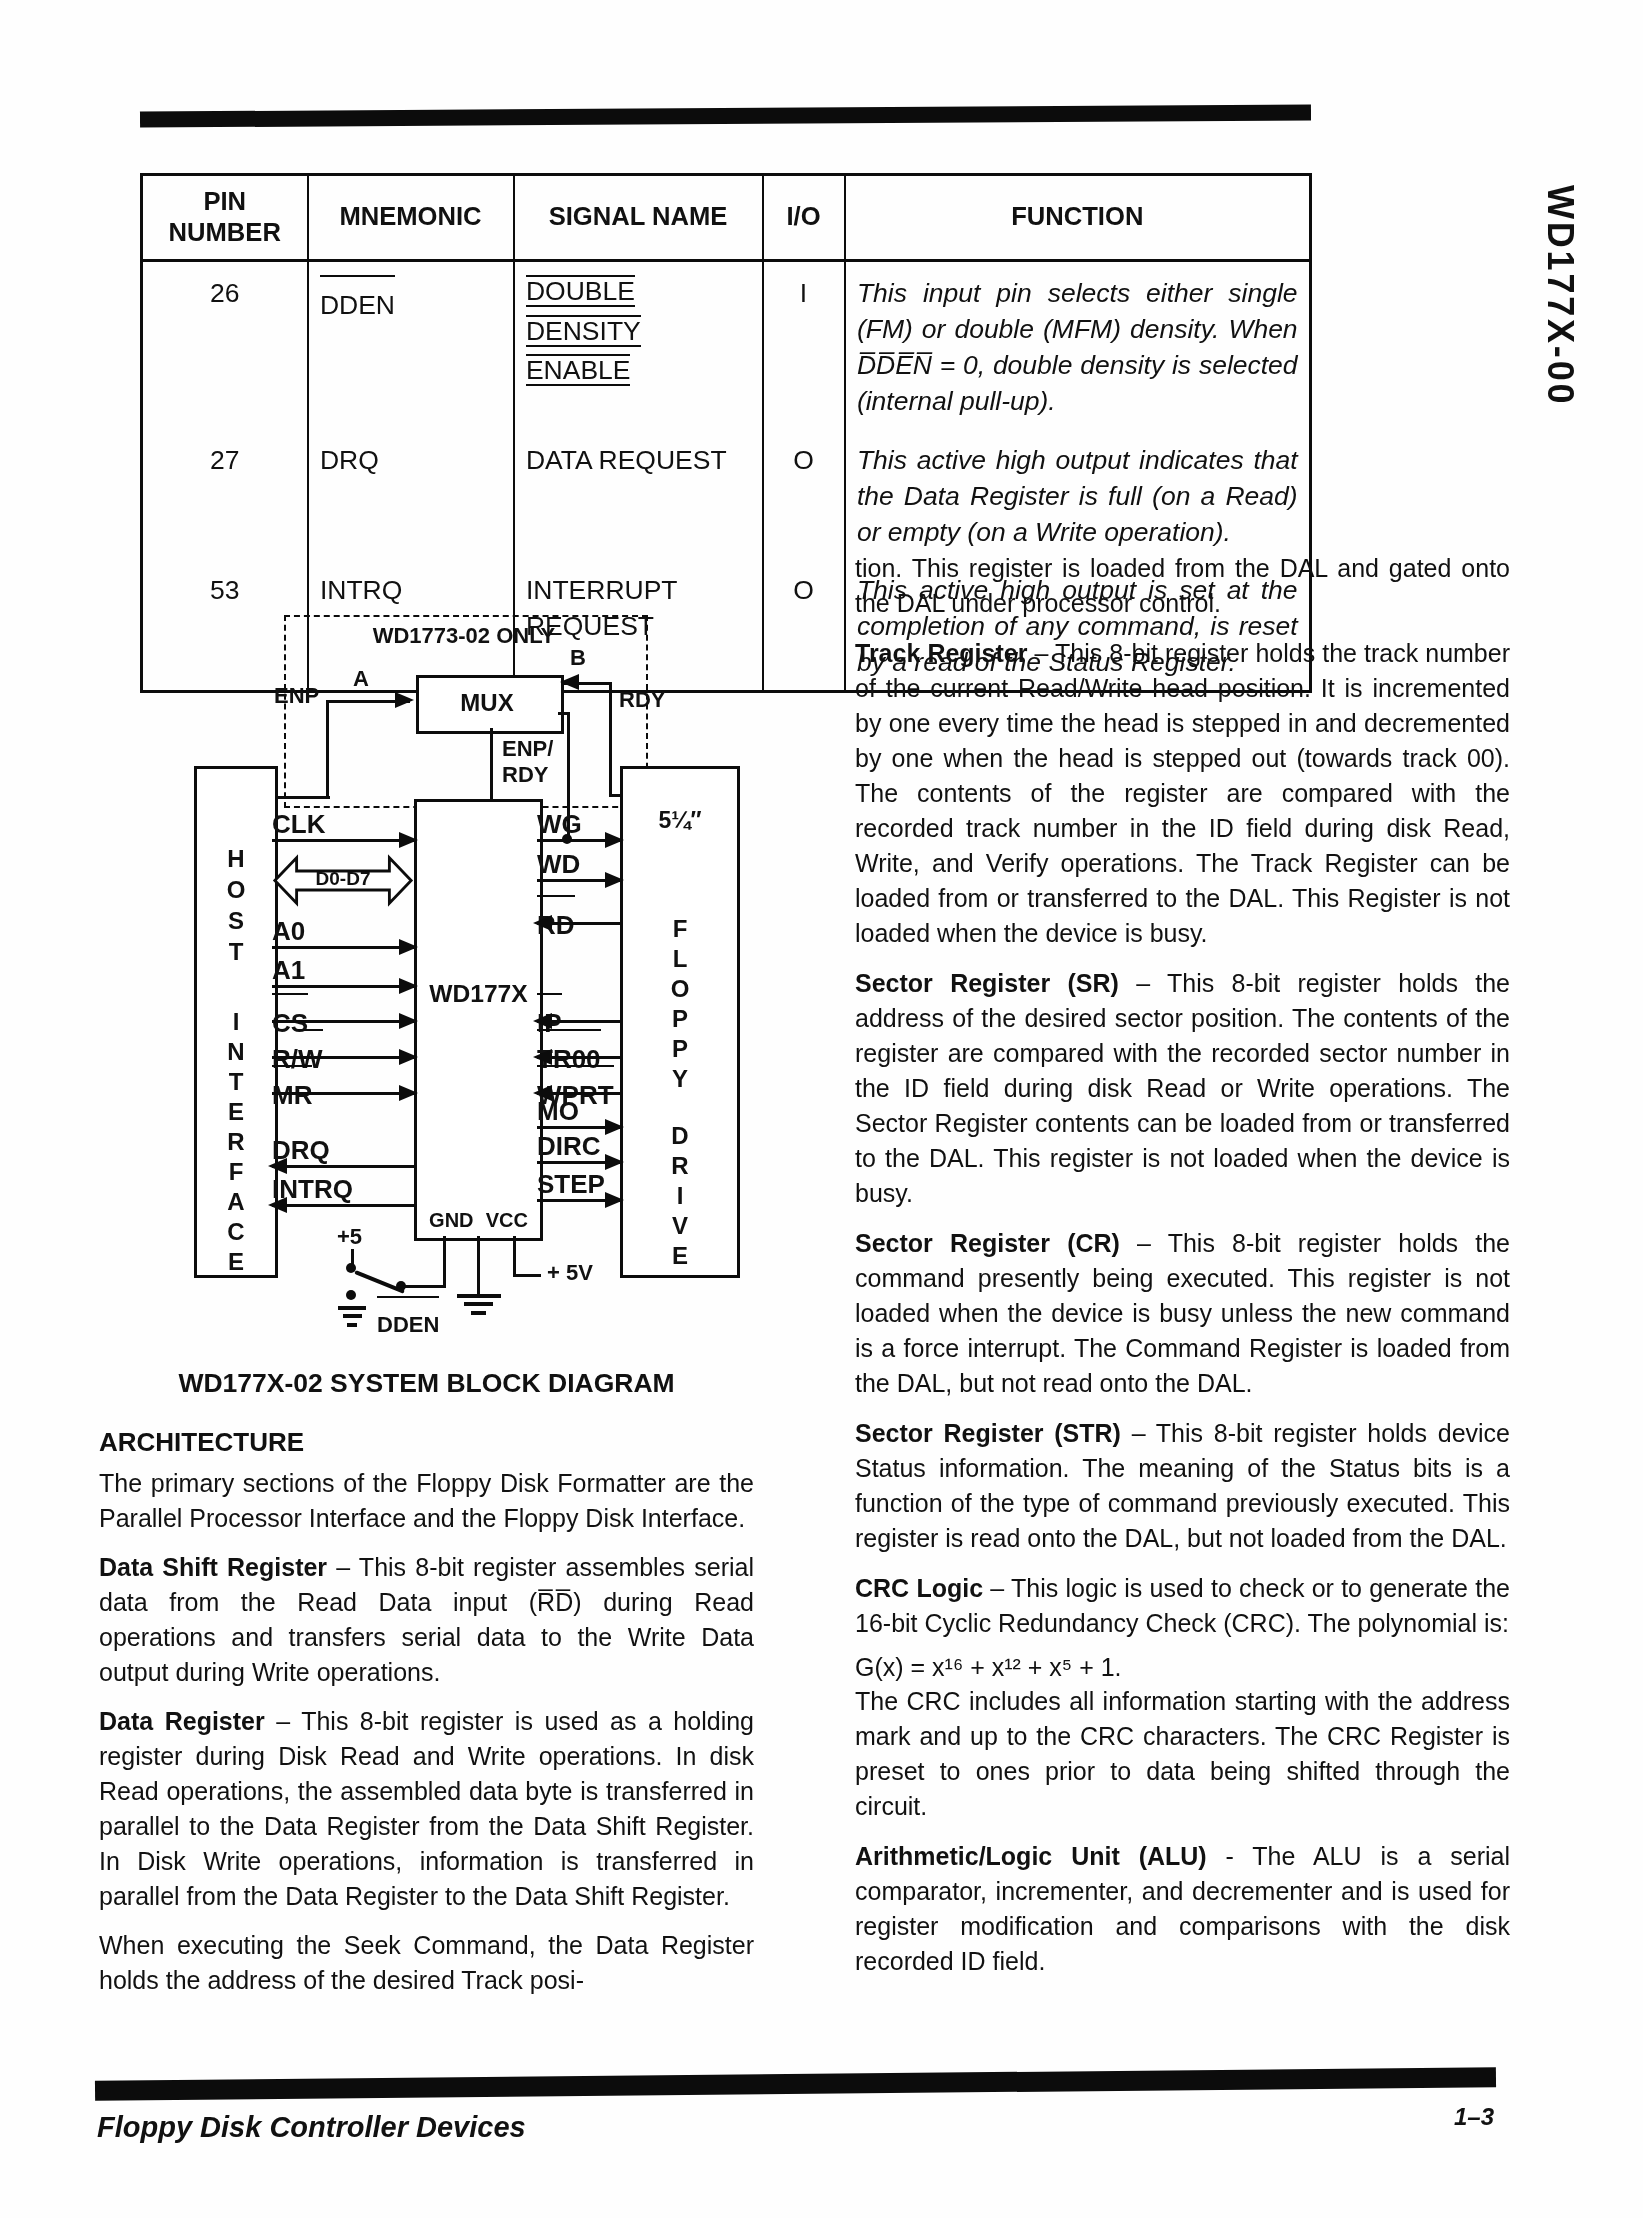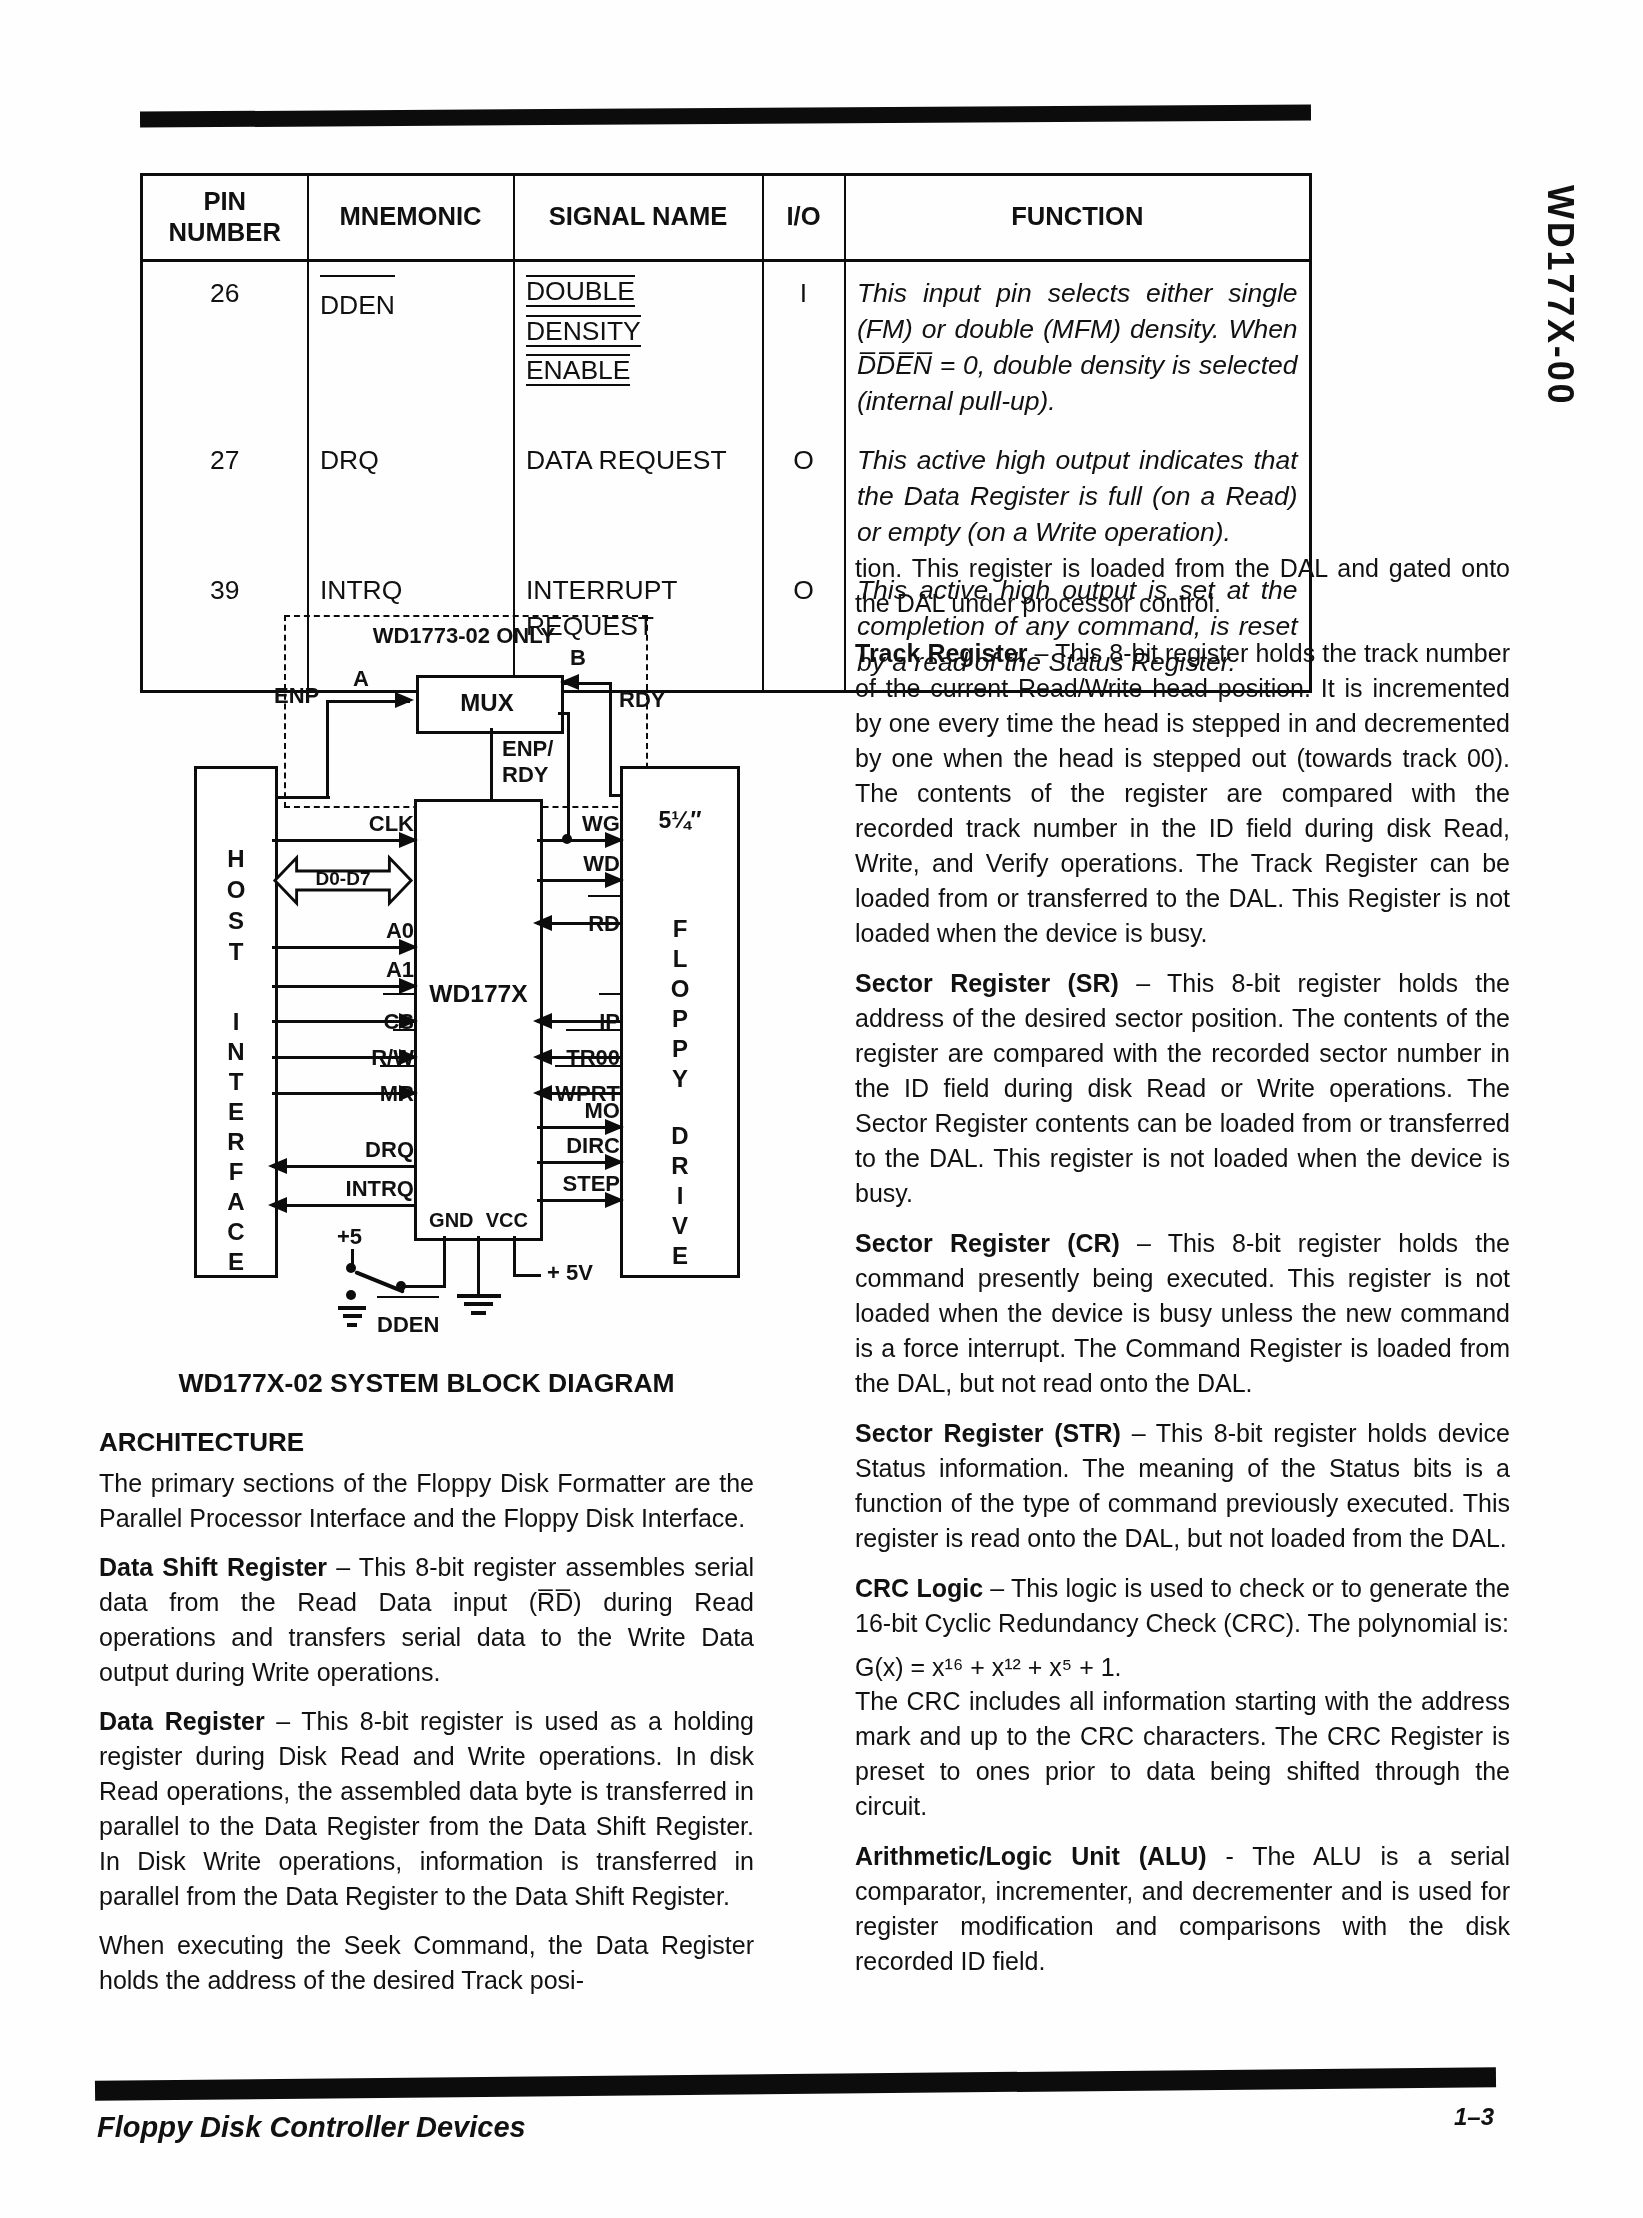--- a/index.html
+++ b/index.html
@@ -42,21 +42,21 @@
   .dlabel{position:absolute;font-weight:bold;font-size:22px;white-space:pre-line;}
   .center{text-align:center;}
   .wv{position:absolute;width:2.8px;background:#0c0c0c;}
   .wh{position:absolute;height:2.8px;background:#0c0c0c;}
   .arrow-r::after{content:"";position:absolute;right:-3.8px;top:-7.6px;
       border-left:19px solid #0c0c0c;border-top:8.5px solid transparent;border-bottom:8.5px solid transparent;}
   .arrow-l::before{content:"";position:absolute;left:-3.8px;top:-7.6px;
       border-right:19px solid #0c0c0c;border-top:8.5px solid transparent;border-bottom:8.5px solid transparent;}
   .dot{position:absolute;width:10.4px;height:10.4px;background:#0c0c0c;border-radius:50%;}
   .sig{position:absolute;}
-  .sig .lbl{display:block;height:24.6px;text-align:right;font-weight:bold;font-size:22px;line-height:24.6px;}
+  .sig .lbl{display:block;height:24.6px;text-align:left;font-weight:bold;font-size:26px;line-height:24.6px;}
   .sig .line{position:relative;height:2.8px;background:#0c0c0c;margin-top:2.8px;}
   .vletters{font-weight:bold;font-size:24px;line-height:31px;white-space:pre-line;text-align:center;}
   .gndsym .gb{height:3.8px;background:#0c0c0c;margin:0 auto 4.7px;}
   .arm{position:absolute;width:53px;height:3.8px;background:#0c0c0c;transform:rotate(22deg);
        transform-origin:left center;border-radius:1.9px;}
   .busarrow{position:absolute;}
   .busarrow span{position:absolute;left:0;right:0;top:15px;text-align:center;
                  font-weight:bold;font-size:19px;}
 
   
@@ -115,21 +115,21 @@
       <tr>
         <td class="pincell">27</td>
         <td>DRQ</td>
         <td>
             <span class="sigplain">DATA REQUEST</span>
           </td>
         <td class="iocell">O</td>
         <td class="fncell">This active high output indicates that the Data Register is full (on a Read) or empty (on a Write operation).</td>
       </tr>
       <tr>
-        <td class="pincell">39</td>
+        <td class="pincell">53</td>
         <td>INTRQ</td>
         <td>
             <span class="sigplain">INTERRUPT REQUEST</span>
           </td>
         <td class="iocell">O</td>
         <td class="fncell">This active high output is set at the completion of any command, is reset by a read of the Status Register.</td>
       </tr>
     </tbody>
   </table>
 

